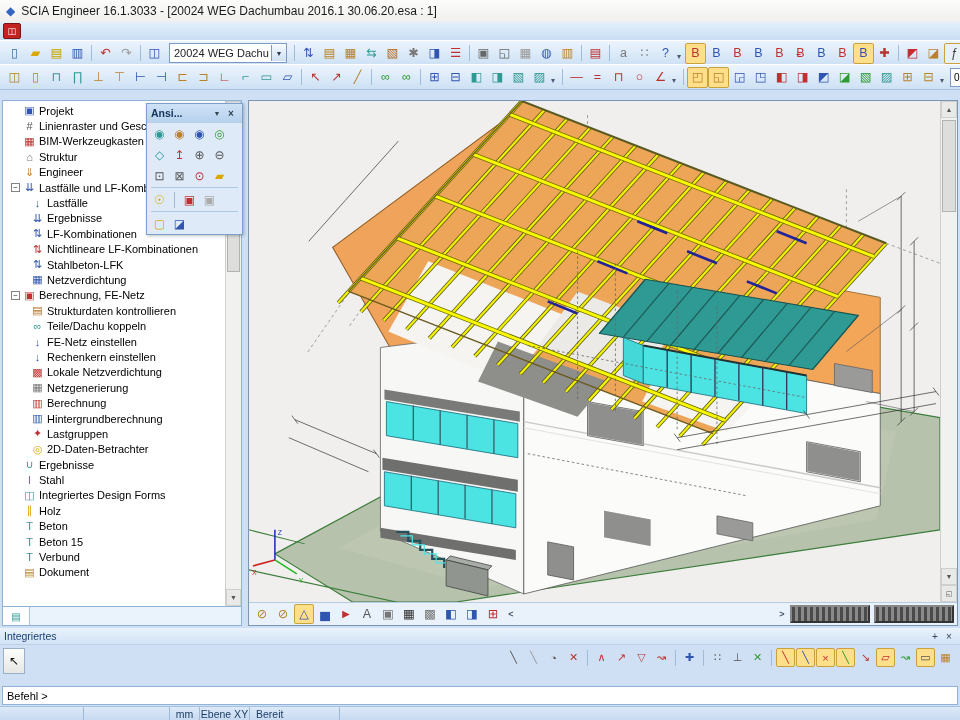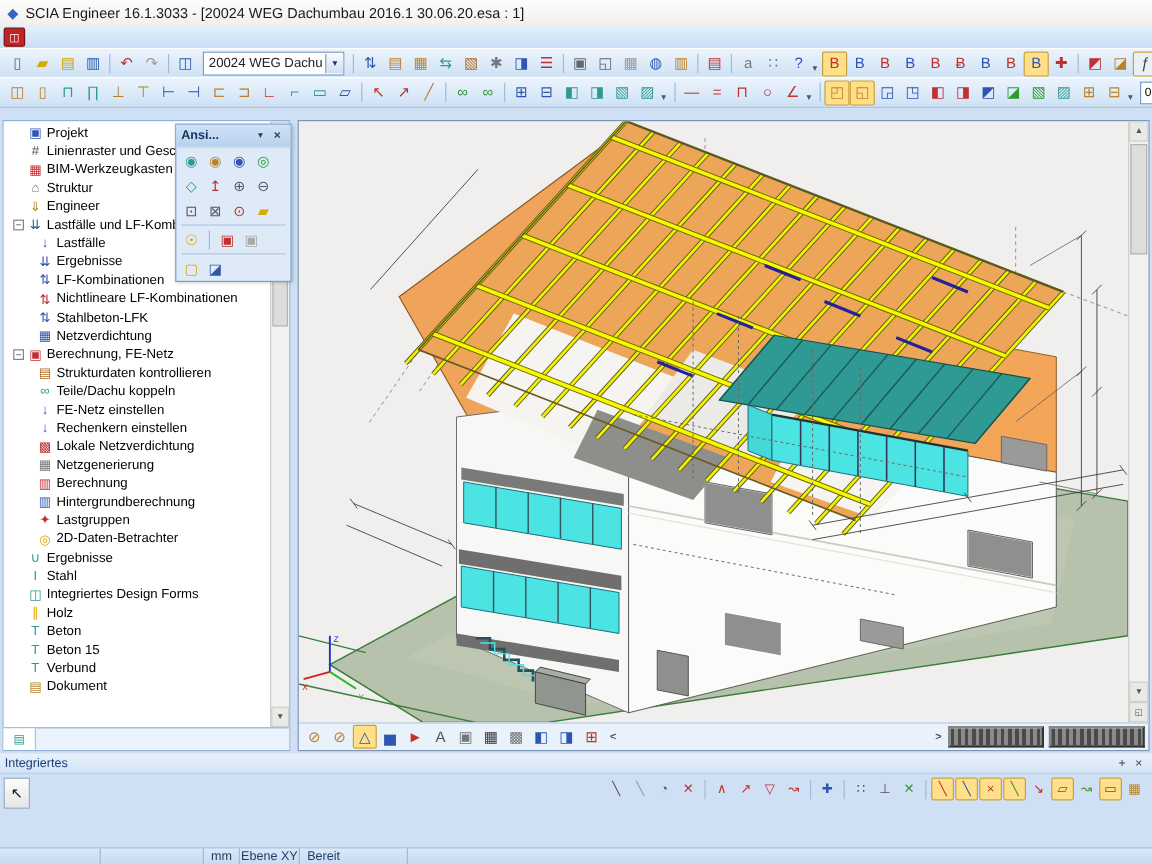--- a/index.html
+++ b/index.html
@@ -985,20 +985,23 @@
           <span style="color: rgb(47, 154, 48);">↝</span>
         </span>
         <span class="sn hl" style="background: rgb(255, 223, 138);">
           <span style="color: rgb(85, 85, 85);">▭</span>
         </span>
         <span class="sn">
           <span style="color: rgb(185, 130, 42);">▦</span>
         </span>
       </div>
   </div>
+  <div id="cmdinput">
+    <span>Befehl &gt;</span>
+  </div>
 </div>
 
 <div id="status" class="abs">
   <span class="seg" style="width:84px"></span>
   <span class="seg" style="width:86px"></span>
   <span class="seg" style="width:30px">mm</span>
   <span class="seg" style="width:50px">Ebene XY</span>
   <span class="seg" style="width:90px;justify-content:flex-start;padding-left:6px">Bereit</span>
   <span class="seg" style="flex:1;border-right:none"></span>
 </div>

